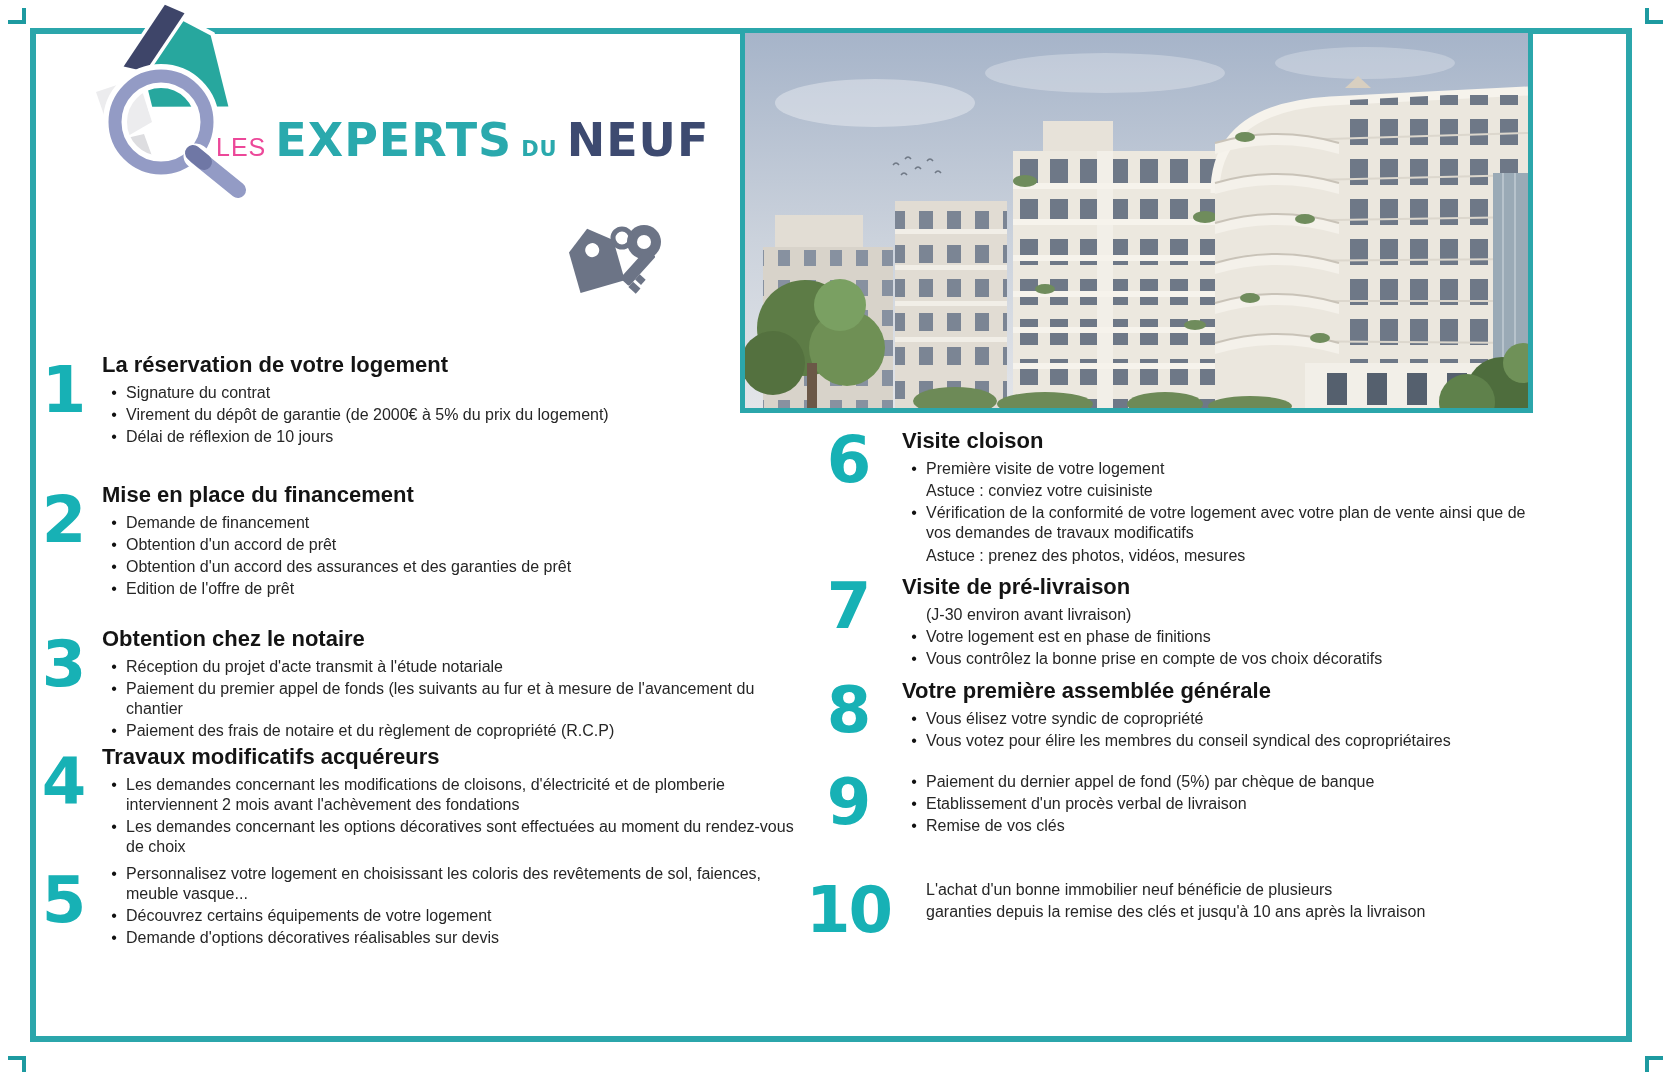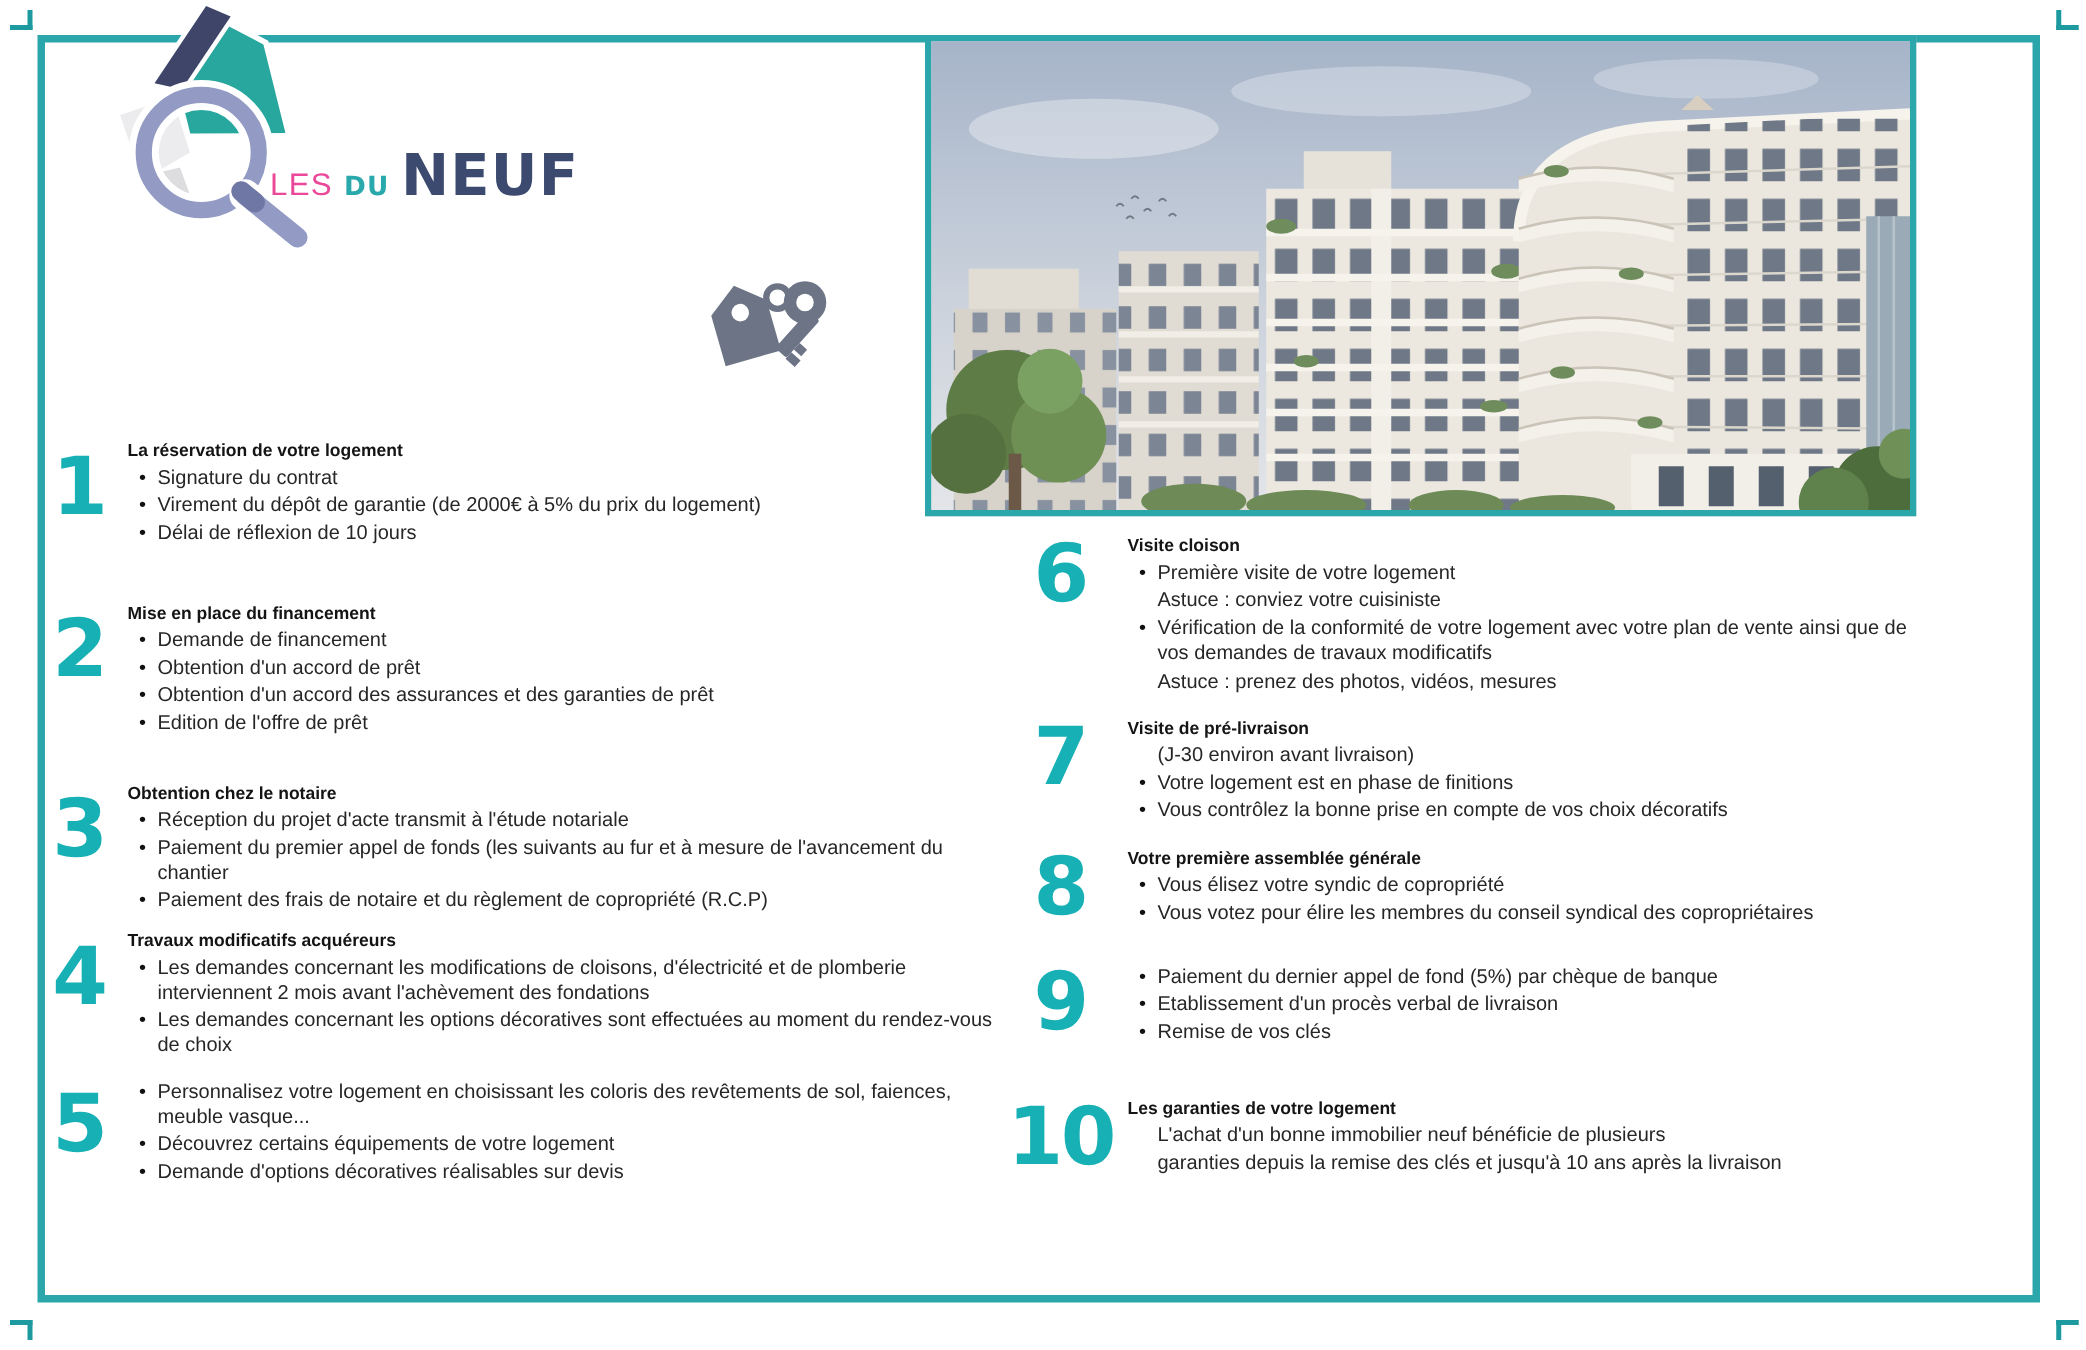--- a/index.html
+++ b/index.html
@@ -41,21 +41,21 @@
   .col.right{left:806px;width:770px;}
 
   .step{position:absolute;display:flex;align-items:flex-start;}
   .num{font:800 64px/0.95 "DejaVu Sans",sans-serif;color:#17b1b5;letter-spacing:-2px;
        text-align:center;margin-top:8px;}
   .col.left  .num{width:54px;flex:0 0 54px;}
   .col.right .num{width:84px;flex:0 0 84px;margin-top:2px;}
   .content{margin-left:12px;}
   .col.left  .content{width:712px;}
   .col.right .content{width:650px;}
-  .heading{font-weight:700;font-size:14px;color:#141414;margin-bottom:5px;}
+  .heading{font-weight:700;font-size:22px;color:#141414;margin-bottom:5px;}
   .line{display:flex;font-size:16px;line-height:1.26;color:#262626;margin:2px 0;}
   .line .dot{flex:0 0 24px;width:24px;text-align:center;color:#111;}
   .line.plain{padding-left:24px;}
   .line .txt{flex:1;}
 </style>
 </head>
 <body>
 
 <div class="canvas">
 
@@ -206,20 +206,21 @@
     </g>
     <circle cx="95" cy="122" r="46" fill="none" stroke="#ffffff" stroke-width="24"></circle>
     <circle cx="95" cy="122" r="46" fill="none" stroke="#939bc5" stroke-width="13"></circle>
     <line x1="130" y1="156" x2="172" y2="190" stroke="#ffffff" stroke-width="25" stroke-linecap="round"></line>
     <line x1="130" y1="156" x2="172" y2="190" stroke="#939bc5" stroke-width="16" stroke-linecap="round"></line>
     <line x1="127" y1="153" x2="138" y2="162" stroke="#6f77a5" stroke-width="16" stroke-linecap="round"></line>
   </svg>
 
   <div class="logo-text">
     <span class="les">LES</span>
+    <span class="experts">EXPERTS</span>
     <span class="du">DU</span>
     <span class="neuf">NEUF</span>
   </div>
 
 
   <svg class="keys" viewBox="0 0 120 84">
     <g fill="#6c7486">
       <g transform="rotate(-16 38 44)">
         <path d="M16 30 L40 12 L62 30 L62 72 L16 72 Z"></path>
         <circle cx="39" cy="34" r="7" fill="#ffffff"></circle>
@@ -417,21 +418,20 @@
               <span class="dot">•</span>
               <span class="txt">Remise de vos clés</span>
             </div>
           </div>
       </div>
     </div>
 
     <div class="step" style="top: 878px;">
       <div class="num">10</div>
       <div class="content">
-        <div class="heading">Les garanties de votre logement</div>
         <div class="lines">
             <div class="line plain">
               <span class="txt">L'achat d'un bonne immobilier neuf bénéficie de plusieurs</span>
             </div>
             <div class="line plain">
               <span class="txt">garanties depuis la remise des clés et jusqu'à 10 ans après la livraison</span>
             </div>
           </div>
       </div>
     </div>

